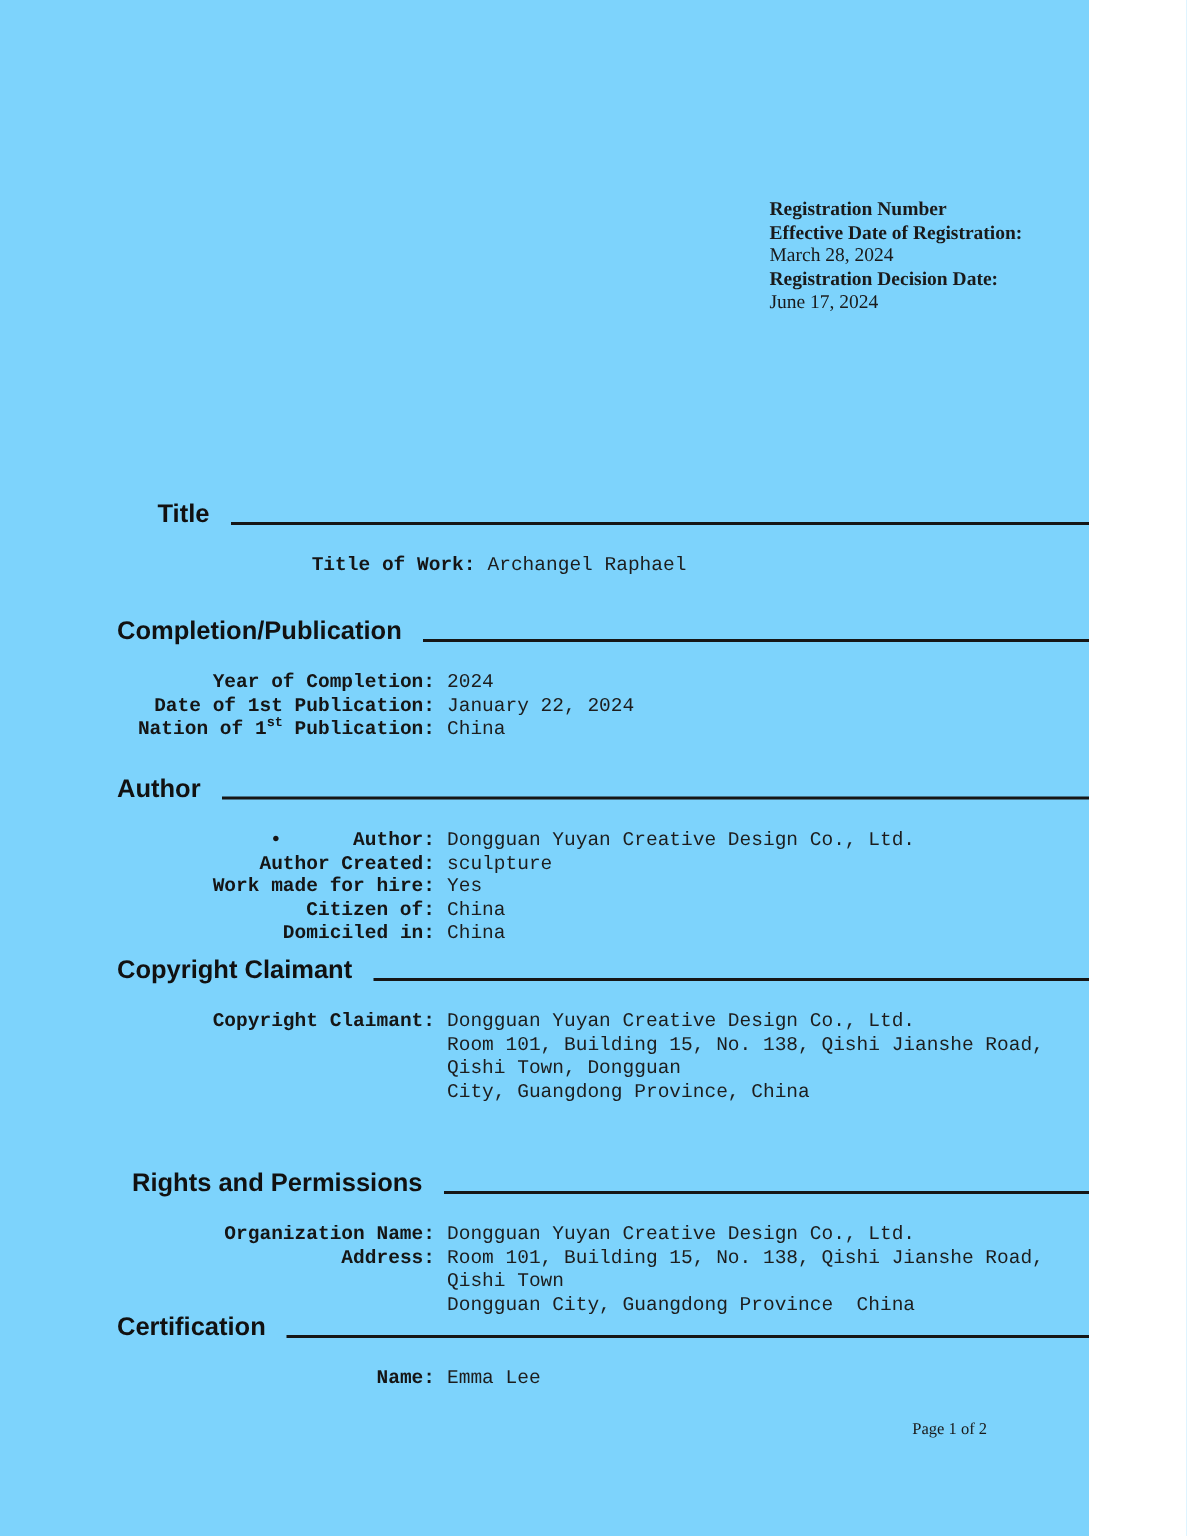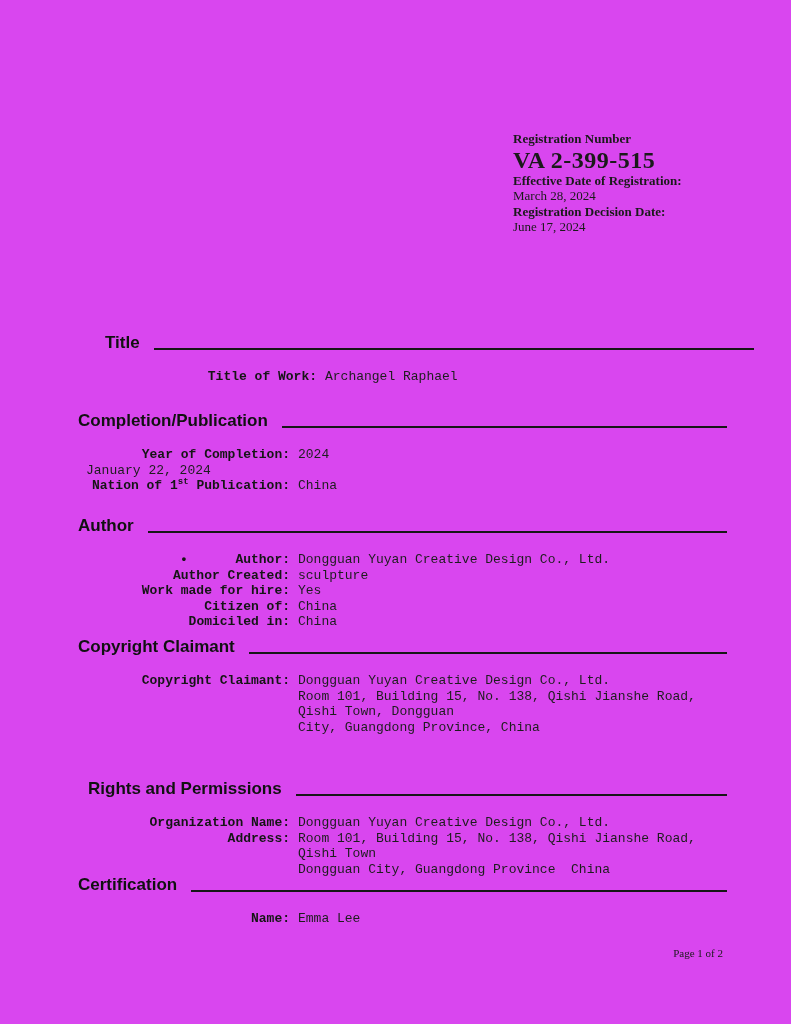--- a/index.html
+++ b/index.html
@@ -2,23 +2,23 @@
 <html><head>
 <meta charset="utf-8">
 <style>
   html, body {
     margin: 0;
     padding: 0;
     background: #ffffff;
   }
   #page {
     position: relative;
-    width: 791px;
+    width: 726px;
     height: 1024px;
-    background: #d946ef;
+    background: #7dd3fc;
     color: #1a1a1a;
     font-family: "Liberation Serif", "DejaVu Serif", serif;
     overflow: hidden;
   }
 
   
   #reg-block {
     position: absolute;
     left: 513px;
     top: 131px;
@@ -109,21 +109,20 @@
     color: #1a1a1a;
   }
 </style>
 </head>
 <body>
 
 <div id="page">
 
   <div id="reg-block">
     <div class="b">Registration Number</div>
-    <div class="reg-number">VA 2-399-515</div>
     <div class="b">Effective Date of Registration:</div>
     <div>March 28, 2024</div>
     <div class="b">Registration Decision Date:</div>
     <div>June 17, 2024</div>
   </div>
 
   <div id="sections">
       <section class="section sec-0">
         <div class="sec-head">
           <span class="sec-title">Title</span>
@@ -140,20 +139,21 @@
         <div class="sec-head">
           <span class="sec-title">Completion/Publication</span>
           <span class="rule"></span>
         </div>
         <div class="rows">
           <div class="row">
             <div class="label">Year of Completion:</div>
             <div class="value"><div class="vline">2024</div></div>
           </div>
           <div class="row">
+            <div class="label">Date of 1st Publication:</div>
             <div class="value"><div class="vline">January 22, 2024</div></div>
           </div>
           <div class="row">
             <div class="label">Nation of 1<sup>st</sup> Publication:</div>
             <div class="value"><div class="vline">China</div></div>
           </div>
         </div>
       </section>
       <section class="section sec-2">
         <div class="sec-head">

